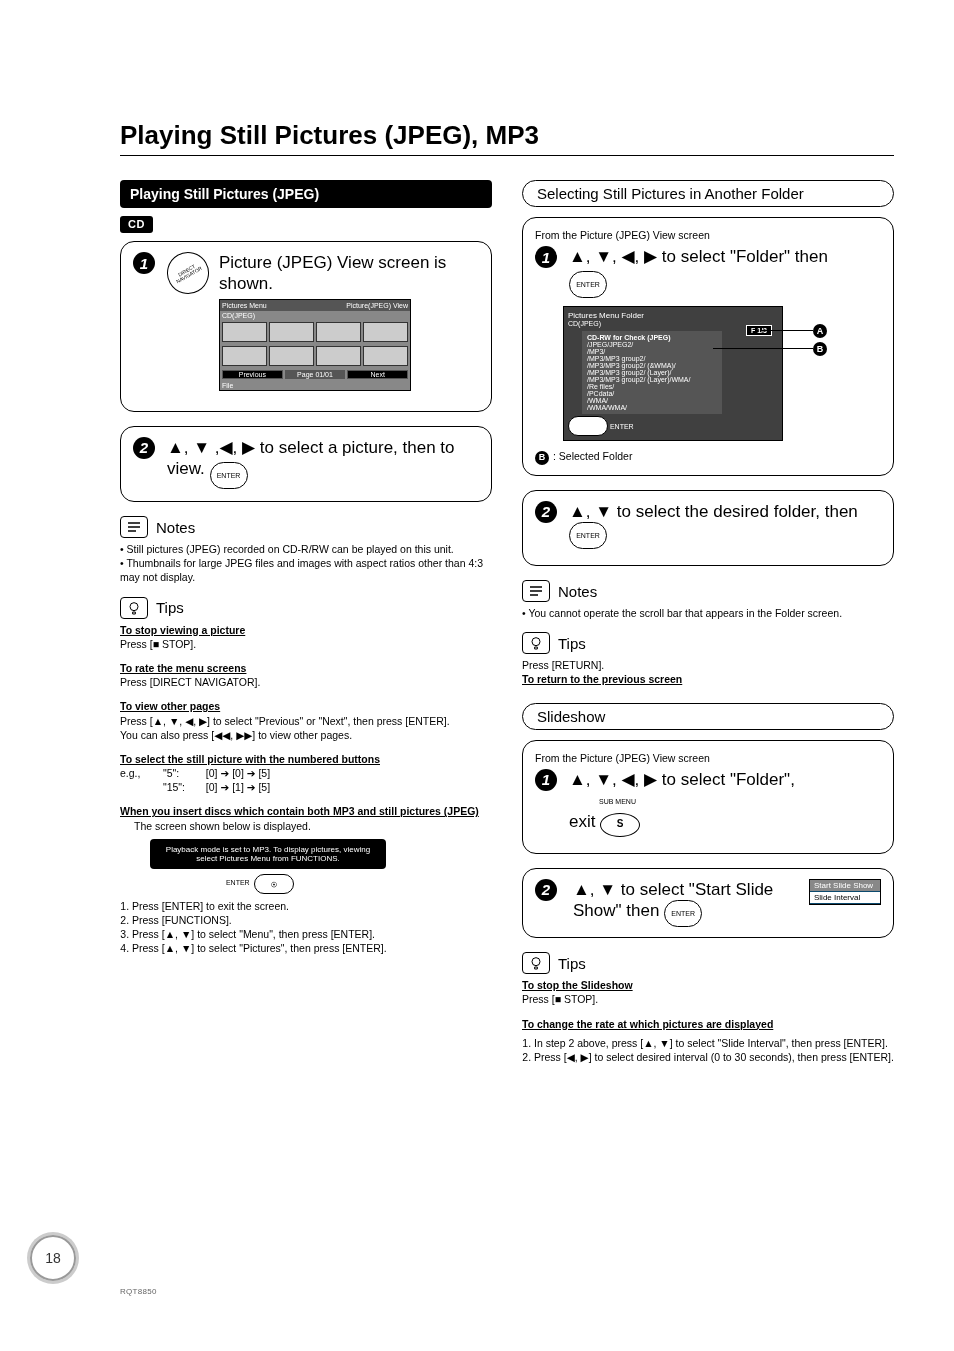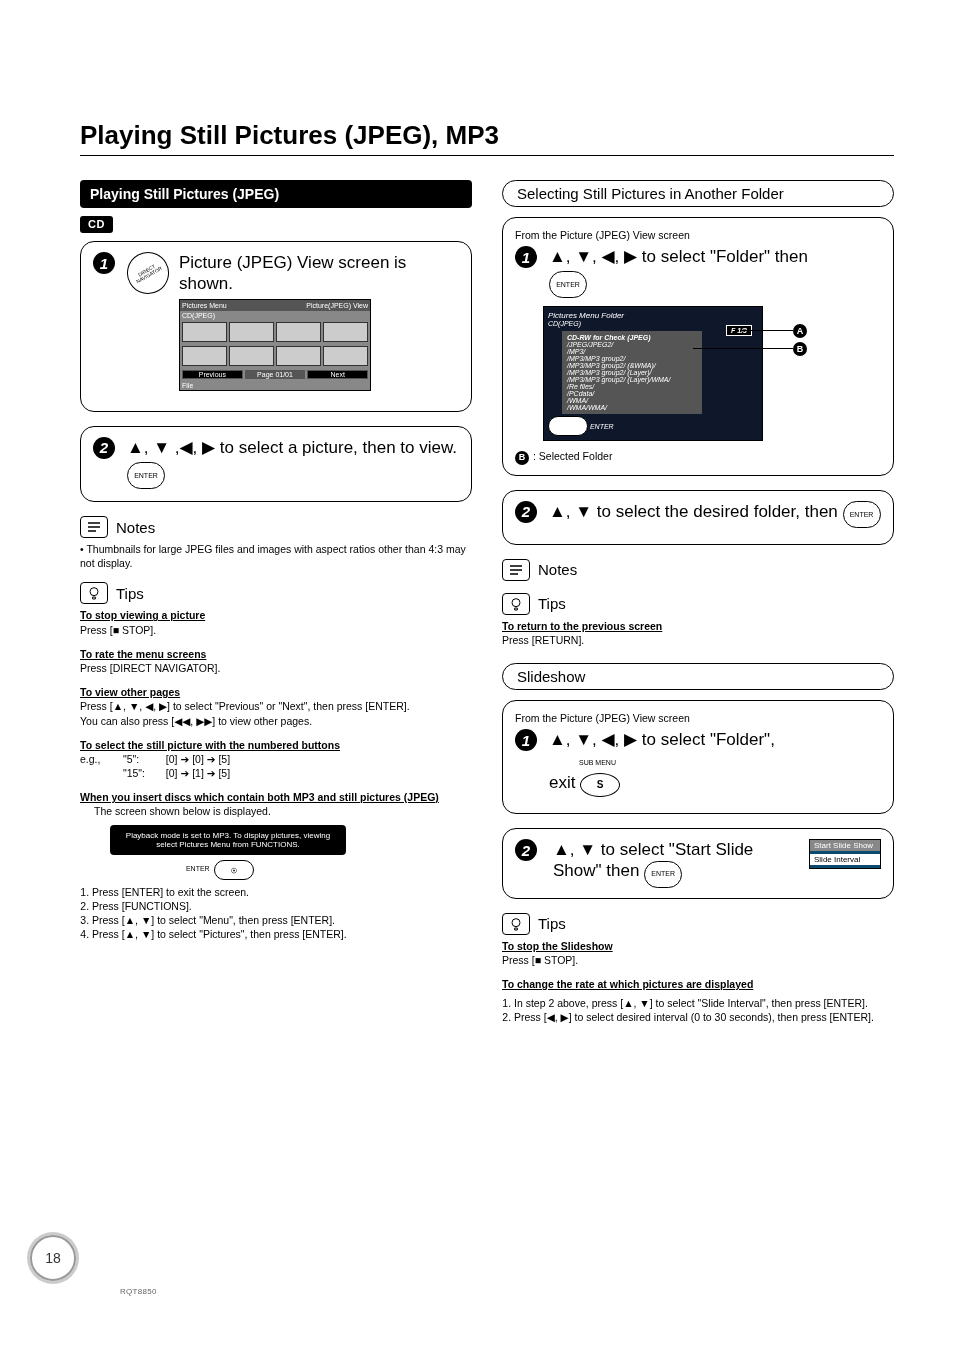--- a/index.html
+++ b/index.html
@@ -8,21 +8,21 @@
     background: #fff;
     font-family: Arial, Helvetica, sans-serif;
     color: #000;
     width: 954px;
   }
   .page {
     width: 954px;
     height: 1351px;
     position: relative;
     box-sizing: border-box;
-    padding: 120px 60px 40px 80px;
+    padding: 120px 60px 40px 120px;
   }
   .title {
     font-size: 26px;
     font-weight: bold;
     margin-bottom: 4px;
   }
   .title-rule {
     border: none;
     border-top: 1.5px solid #000;
     margin: 0 0 24px 0;
@@ -130,30 +130,30 @@
   }
   .darkbox{
     background:#000;color:#fff;font-size:8px;text-align:center;padding:6px 8px;
     width:220px;border-radius:4px;margin-bottom:4px;
   }
   ol.procedure{ margin:6px 0 0 12px; padding:0; font-size:10.5px;}
   ol.procedure li{ margin-bottom:2px; }
   .menu-popup{
     border:1px solid #000;font-size:8px;width:70px;
   }
-  .menu-popup div{ padding:1px 4px; border-bottom:3px solid #0c4a6e;}
+  .menu-popup div{ padding:1px 4px; border-bottom:1px solid #0c4a6e;}
   .menu-popup div.sel{ background:#888;color:#fff;}
   .callout-letter{
     display:inline-flex;width:14px;height:14px;border-radius:50%;
     background:#000;color:#fff;font-size:9px;font-weight:bold;
     align-items:center;justify-content:center;margin-right:4px;
   }
   .folder-screen{
-    width:210px;border:1px solid #000;background:#0f172a;color:#fff;
-    font-size:7px;padding:4px;position:relative;font-style:italic;
+    width:210px;border:1px solid #000;background:#404040;color:#fff;
+    font-size:7px;padding:4px;position:relative;
   }
   .folder-screen .fs-title{ font-size:8px; }
   .folder-screen .fs-tag{
     position:absolute;top:18px;right:10px;background:#000;color:#fff;
     border:1px solid #fff;padding:1px 4px;font-size:7px;font-weight:bold;
   }
   .folder-screen .fs-list{
     background:#555;margin:4px 0 0 14px;padding:3px 5px;width:130px;
   }
   .folder-screen .fs-list div{ color:#fff; }
@@ -248,20 +248,21 @@
 
       
       <div class="notes-head">
         <span class="icon-box simple-icon">
           <svg viewBox="0 0 24 24">
               <path d="M3 6h18M3 12h18M3 18h12" stroke="#000" stroke-width="2" fill="none"></path>
             </svg>
         </span>
         <span>Notes</span>
       </div>
+      <div class="body-text">• <span>Still pictures (JPEG) recorded on CD-R/RW can be played on this unit.</span></div>
       <div class="body-text">• <span>Thumbnails for large JPEG files and images with aspect ratios other than 4:3 may not display.</span></div>
 
       
       <div class="tips-head">
         <span class="icon-box simple-icon">
           <svg viewBox="0 0 24 24">
               <circle cx="12" cy="10" r="6" fill="none" stroke="#000" stroke-width="1.5"></circle>
               <path d="M10 18h4v3h-4z" fill="none" stroke="#000" stroke-width="1.5"></path>
             </svg>
         </span>
@@ -370,32 +371,33 @@
       </div>
 
       <div class="notes-head">
         <span class="icon-box simple-icon">
           <svg viewBox="0 0 24 24">
               <path d="M3 6h18M3 12h18M3 18h12" stroke="#000" stroke-width="2" fill="none"></path>
             </svg>
         </span>
         <span>Notes</span>
       </div>
+      <div class="body-text">• <span>You cannot operate the scroll bar that appears in the Folder screen.</span></div>
 
       <div class="tips-head">
         <span class="icon-box simple-icon">
           <svg viewBox="0 0 24 24">
               <circle cx="12" cy="10" r="6" fill="none" stroke="#000" stroke-width="1.5"></circle>
               <path d="M10 18h4v3h-4z" fill="none" stroke="#000" stroke-width="1.5"></path>
             </svg>
         </span>
         <span>Tips</span>
       </div>
+      <div class="body-text">Press [RETURN].</div>
       <div class="body-text bold">To return to the previous screen</div>
-      <div class="body-text">Press [RETURN].</div>
 
       <div class="sub-header" style="margin-top:16px;">Slideshow</div>
 
       <div class="frame">
         <div class="body-text">From the Picture (JPEG) View screen</div>
         <div class="step-row" style="margin-top:4px;">
           <span class="step-circle">1</span>
           <div class="step-text">
             <span>▲, ▼, ◀, ▶ to select "Folder",</span><br>
             <span style="font-size:7px;position:relative;top:-2px;left:30px;">SUB MENU</span><br>

